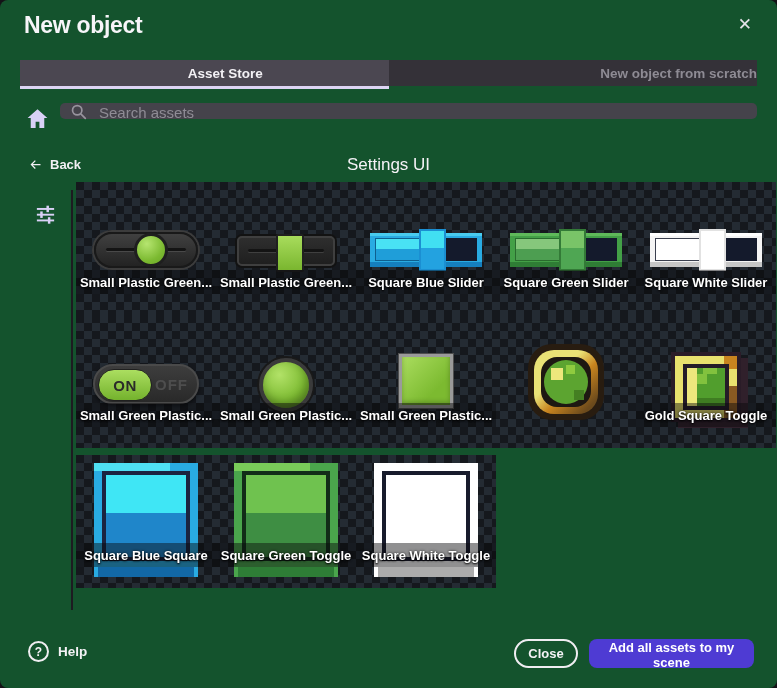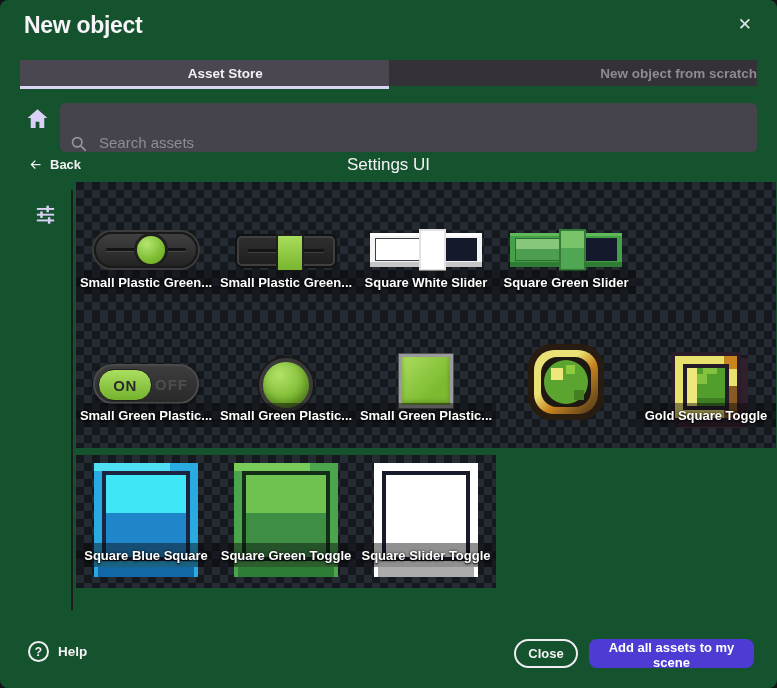--- a/index.html
+++ b/index.html
@@ -15,22 +15,22 @@
   
   .tabs { position:absolute; left:20px; top:60px; width:737px; height:29px; display:flex; }
   .tab { flex:1; height:26px; display:flex; align-items:center; justify-content:center;
          font-size:13.5px; font-weight:700; cursor:pointer; position:relative;padding-left:42px; }
   .tab.active { background:#4B4751; color:#F3F1F5; }
   .tab.inactive { background:#343138; color:#8E8B94;justify-content:flex-end; }
   .tab .underline { position:absolute; left:0; right:0; top:26px; height:3px; background:#DCD4F3; }
   
   .home-btn { position:absolute; left:25px; top:106px; width:25px; height:25px; color:#D9D1F6; cursor:pointer; }
   .home-btn svg { width:100%; height:100%; }
-  .searchbox { position:absolute; left:60px; top:103px; width:697px; height:49px; background:#45434B;
-               border-radius:5px; display:flex; align-items:flex-end; box-sizing:border-box; padding:0 10px; }
+  .searchbox { position:absolute; left:60px; top:103px; width:697px; height:16px; background:#45434B;
+               border-radius:5px; display:flex; align-items:flex-start; box-sizing:border-box; padding:0 10px; }
   .search-icon { width:17px; height:17px; flex:0 0 auto; color:#97939D; }
   .searchbox input { flex:1; background:transparent; border:none; outline:none; margin-left:10px;
                      color:#E8E6EC; font-size:15px; font-family:inherit; }
   .searchbox input::placeholder { color:#8F8C95; }
   
   .back-btn { position:absolute; left:28px; top:157px; display:flex; align-items:center; gap:7px;
               color:#F2F0F4; cursor:pointer; z-index:2; }
   .back-btn svg { width:15px; height:15px; }
   .back-label { font-size:13px; font-weight:700; }
   .section-title { position:absolute; left:0; right:0; top:155px; text-align:center;
@@ -216,39 +216,50 @@
     <div class="tile">
       <div class="art art-ss">
         <div class="line"></div>
           <div class="knob"></div>
       </div>
       <div class="strip">
         <span class="tlabel">Small Plastic Green...</span>
       </div>
     </div>
     <div class="tile">
-      <div class="art pxs pxs-white">
+      <div class="art pxs pxs-blue">
         <div class="frame"></div>
           <div class="fill"></div>
           <div class="track"></div>
           <div class="knob"></div>
       </div>
       <div class="strip">
-        <span class="tlabel">Square White Slider</span>
+        <span class="tlabel">Square Blue Slider</span>
       </div>
     </div>
     <div class="tile">
       <div class="art pxs pxs-green">
         <div class="frame"></div>
           <div class="fill"></div>
           <div class="track"></div>
           <div class="knob"></div>
       </div>
       <div class="strip">
         <span class="tlabel">Square Green Slider</span>
+      </div>
+    </div>
+    <div class="tile">
+      <div class="art pxs pxs-white">
+        <div class="frame"></div>
+          <div class="fill"></div>
+          <div class="track"></div>
+          <div class="knob"></div>
+      </div>
+      <div class="strip">
+        <span class="tlabel">Square White Slider</span>
       </div>
     </div>
   </div>
 
   <div class="row row2">
     <div class="tile">
       <div class="art art-onoff">
         <div class="on">ON</div>
         <div class="off">OFF</div>
       </div>
@@ -320,21 +331,21 @@
         <span class="tlabel">Square Green Toggle</span>
       </div>
     </div>
     <div class="tile">
       <div class="art pxt pxt-white">
         <div class="frame"></div>
           <div class="inner"></div>
           <div class="bottom"></div>
       </div>
       <div class="strip">
-        <span class="tlabel">Square Slider Toggle</span>
+        <span class="tlabel">Square White Toggle</span>
       </div>
     </div>
   </div>
 
   <div class="help-btn">
     <div class="qcirc">?</div>
     <span class="help-label">Help</span>
   </div>
   <button class="close-btn">Close</button>
   <button class="add-btn">Add all assets to my scene</button>

